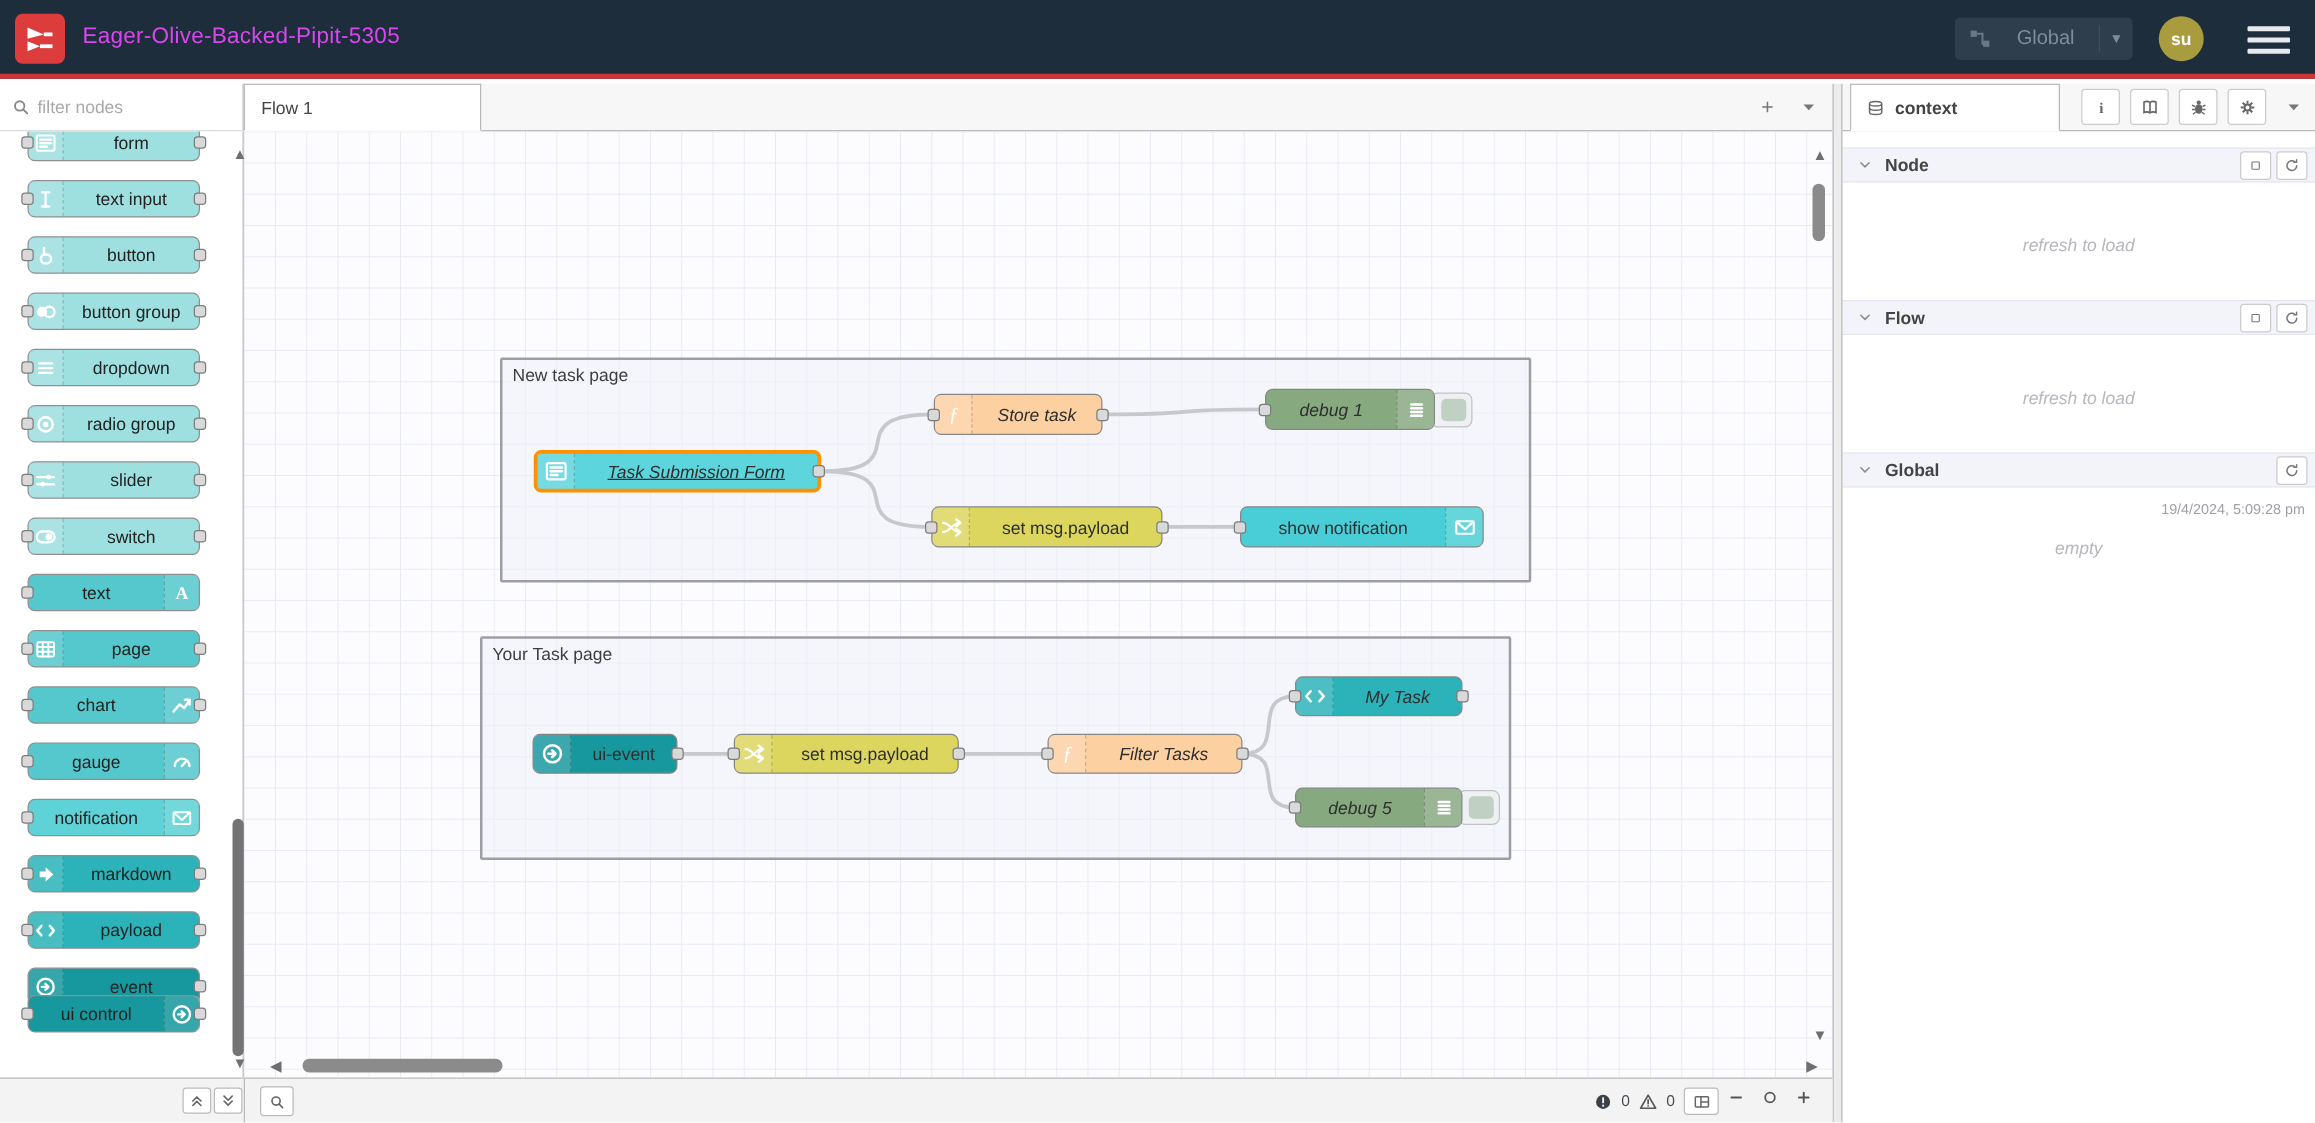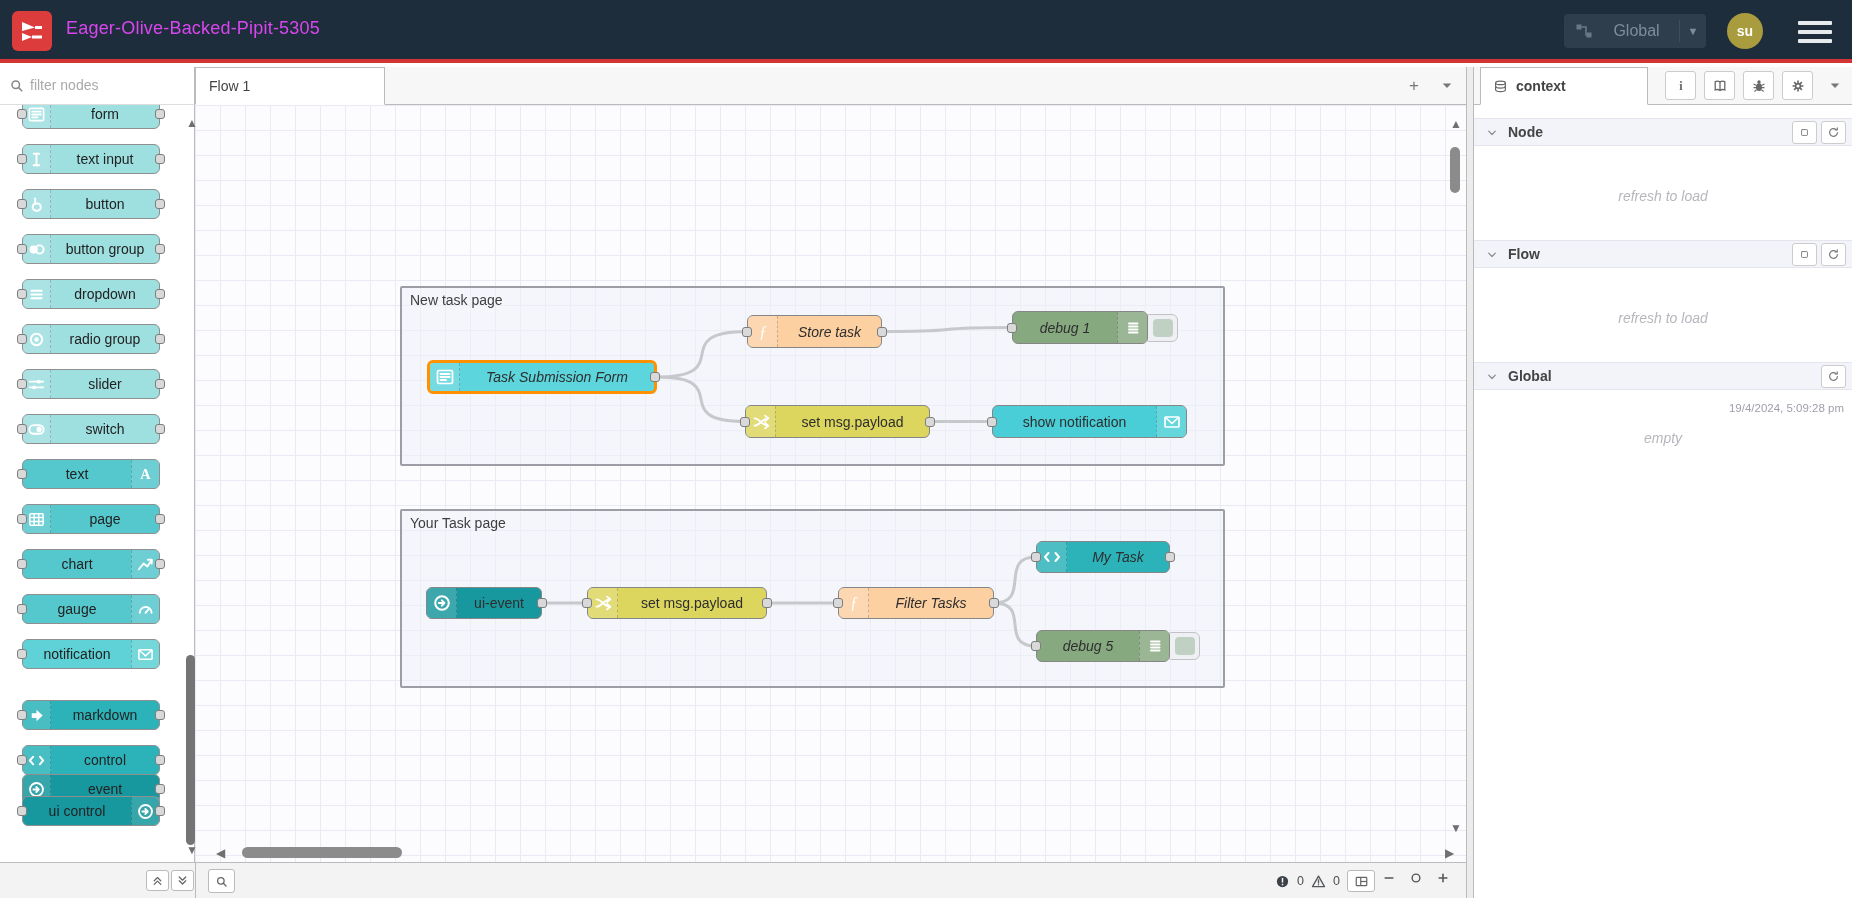--- a/index.html
+++ b/index.html
@@ -44,21 +44,21 @@
   .picon { width:28px; display:flex; align-items:center; justify-content:center; color:#fff; }
   .picon.ileft  { border-right:1px dashed rgba(0,0,0,.18); background:rgba(255,255,255,.14); }
   .picon.iright { border-left:1px dashed rgba(0,0,0,.18);  background:rgba(255,255,255,.14); }
   .picon svg { width:19px; height:19px; }
   .pport { position:absolute; width:10px; height:10px; background:#d9d9d9;
     border:1px solid #7d7d7d; border-radius:3px; top:50%; transform:translateY(-50%); }
   .pport.in { left:-6px; } .pport.out { right:-6px; }
   .tone-light   { background:#9edfe0; }
   .tone-medium  { background:#55c8cd; }
   .tone-medium2 { background:#5ed2d6; }
-  .tone-dark    { background:#2bb3b9;margin-top:16px; }
+  .tone-dark    { background:#2bb3b9; }
   .tone-darker  { background:#17989e; }
 
   
   .scroll-arrow { position:absolute; color:#6f6f6f; font-size:12px; line-height:12px; z-index:12; cursor:pointer; }
   #pal-sb-thumb { position:absolute; left:186px; top:655px; width:9px; height:190px;
     background:#747474; border-radius:5px; z-index:12; cursor:pointer; }
 
   
   #ws-tabbar { position:absolute; left:195px; top:67px; width:1271px; height:38px;
     background:#f7f7f7; border-bottom:1px solid #bbb; z-index:8; }
@@ -76,21 +76,21 @@
     background-image:linear-gradient(#e9ebf4 1px, transparent 1px),
                      linear-gradient(90deg, #e9ebf4 1px, transparent 1px);
     background-size:25px 25px; overflow:hidden; z-index:1; }
   .flow-group { position:absolute; background:rgba(238,240,248,.55);
     border:2px solid #9d9da5; border-radius:2px; }
   .flow-group .glabel { position:absolute; left:8px; top:4px; font-size:14px; color:#3e3e3e; }
   #wires { position:absolute; left:0; top:0; width:1271px; height:757px; }
   #wires path { stroke:#979797; stroke-width:3; fill:none; stroke-linecap:round; }
   .fnode { position:absolute; border:1px solid #868686; border-radius:6px; display:flex;
     align-items:stretch; font-size:14px; color:#2e2e2e; cursor:grab; }
-  .fnode.selected { border:3px solid #ff9100; }
+  .fnode.selected { border:3px solid #ff9100;text-decoration:underline; }
   .fnode .flabel { flex:1; display:flex; align-items:center; justify-content:center; white-space:nowrap; }
   .fnode .flabel.it { font-style:italic; }
   .ficon { width:30px; display:flex; align-items:center; justify-content:center; color:#fff; flex:0 0 30px; }
   .ficon.ileft  { border-right:1px dashed rgba(0,0,0,.2); background:rgba(255,255,255,.16); }
   .ficon.iright { border-left:1px dashed rgba(0,0,0,.2);  background:rgba(255,255,255,.16); }
   .ficon svg { width:20px; height:20px; }
   .nport { position:absolute; width:10px; height:10px; background:#d9d9d9;
     border:1px solid #7d7d7d; border-radius:3px; top:50%; transform:translateY(-50%); z-index:3; }
   .nport.in { left:-6px; } .nport.out { right:-6px; }
   .node-toggle { position:absolute; right:-31px; top:50%; transform:translateY(-50%);
@@ -354,21 +354,21 @@
         <span class="plabel">markdown</span>
         <span class="pport in"></span>
         <span class="pport out"></span>
       </div>
       <div class="pal-item tone-dark" style="top: 624px;">
         <span class="picon ileft">
           <svg viewBox="0 0 20 20" fill="none" stroke="currentColor" stroke-width="2" stroke-linecap="round" stroke-linejoin="round">
             <path d="M6.5 6 L3 10 L6.5 14 M13.5 6 L17 10 L13.5 14"></path>
           </svg>
         </span>
-        <span class="plabel">control</span>
+        <span class="plabel">payload</span>
         <span class="pport in"></span>
         <span class="pport out"></span>
       </div>
       <div class="pal-item tone-darker" style="top: 669px;">
         <span class="picon ileft">
           <svg viewBox="0 0 20 20" fill="none" stroke="currentColor" stroke-width="2" stroke-linecap="round" stroke-linejoin="round">
             <circle cx="10" cy="10" r="6.8"></circle>
             <path d="M6.8 10 h5.2 m-2.2 -2.6 l2.6 2.6 -2.6 2.6"></path>
           </svg>
         </span>
@@ -408,21 +408,21 @@
         <path d="M687 226.5 C782 226.5 722 222.5 817 222.5"></path>
         <path d="M735 316.5 C790.8 316.5 741.2 316.5 797 316.5"></path>
         <path d="M347 498 C387.5 498 351.5 498 392 498"></path>
         <path d="M572 498 C635.9 498 579.1 498 643 498"></path>
         <path d="M799 498 C837 498 803 452 841 452"></path>
         <path d="M799 498 C837 498 803 541 841 541"></path>
       </svg>
   <div class="flow-group" style="left: 205px; top: 181px; width: 825px; height: 180px;">
         <span class="glabel">New task page</span>
       </div>
-      <div class="flow-group" style="left: 205px; top: 404px; width: 825px; height: 179px;">
+      <div class="flow-group" style="left: 189px; top: 404px; width: 825px; height: 179px;">
         <span class="glabel">Your Task page</span>
       </div>
       <div class="fnode selected" style="left: 232px; top: 255px; width: 230px; height: 34px; background: rgb(92, 213, 220);">
         <span class="ficon ileft">
           <svg viewBox="0 0 20 20" fill="none" stroke="currentColor" stroke-width="2" stroke-linecap="round" stroke-linejoin="round">
             <rect x="2.5" y="3.5" width="15" height="13" rx="1.5" stroke-width="1.7"></rect>
             <line x1="5.5" y1="7" x2="14.5" y2="7"></line>
             <line x1="5.5" y1="10" x2="14.5" y2="10"></line>
             <line x1="5.5" y1="13" x2="11" y2="13"></line>
           </svg>

